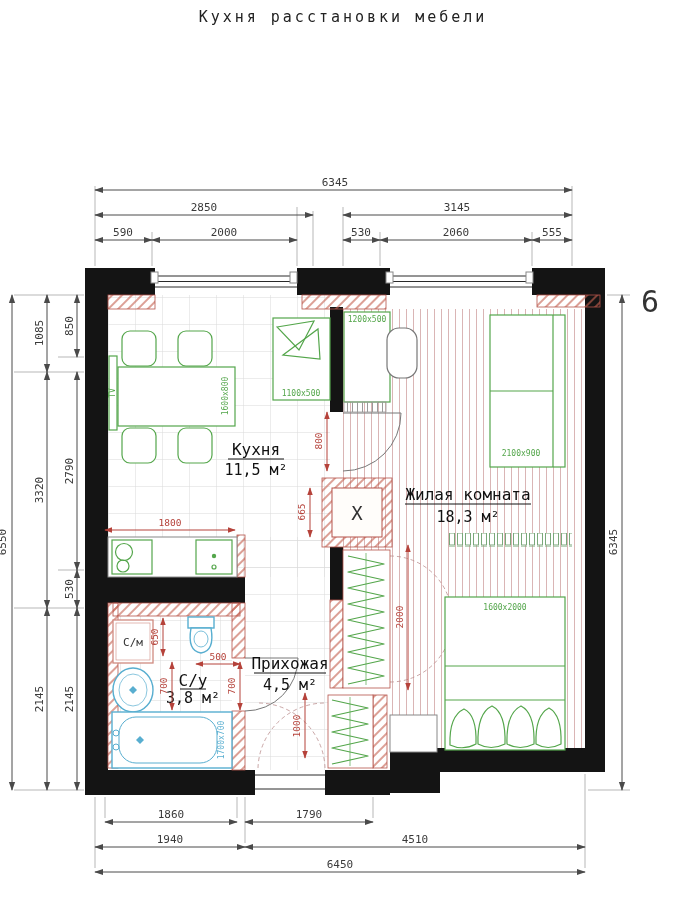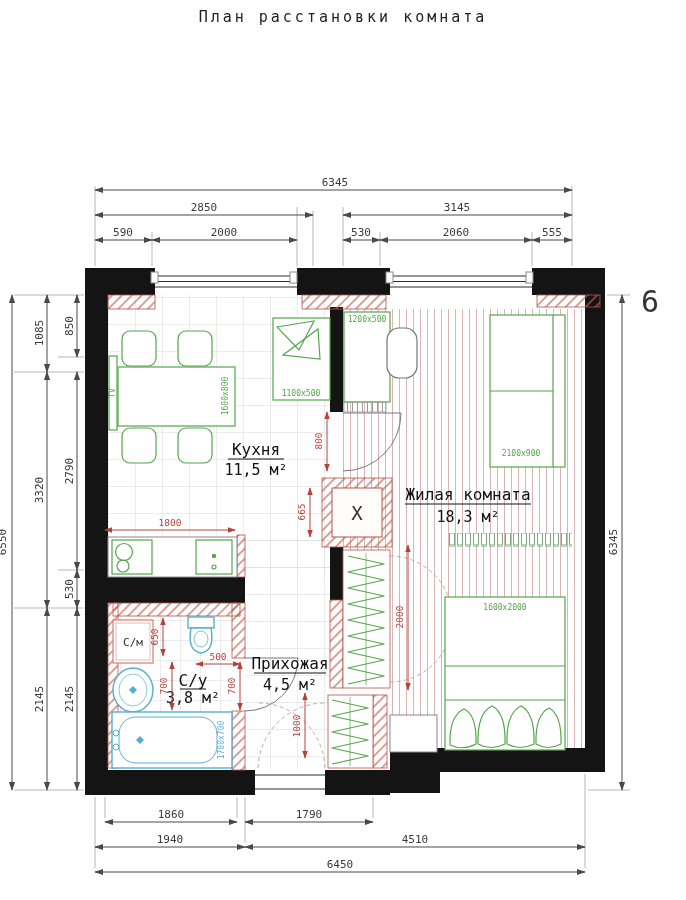--- a/index.html
+++ b/index.html
@@ -25,21 +25,21 @@
   .door{stroke:#777;stroke-width:1;fill:none;}
   .dash{stroke:#bb8f8f;stroke-width:.8;fill:none;stroke-dasharray:4 3;}
   .gray{stroke:#888;fill:#fff;stroke-width:1;}
   .title{position:absolute;top:8px;left:0;width:100%;text-align:center;
          font-size:15px;letter-spacing:3px;color:#222;}
 </style>
 </head>
 <body>
 
 <div class="page">
-  <div class="title">План расстановки комната</div>
+  <div class="title">Кухня расстановки мебели</div>
 
   <svg width="686" height="900" viewBox="0 0 686 900">
     <defs>
       <marker id="ar" viewBox="0 0 10 10" refX="9" refY="5" markerWidth="9" markerHeight="9" orient="auto-start-reverse">
         <path d="M0,1.5 L10,5 L0,8.5 Z" fill="#4a4a4a"></path>
       </marker>
       <marker id="arr" viewBox="0 0 10 10" refX="9" refY="5" markerWidth="8" markerHeight="8" orient="auto-start-reverse">
         <path d="M0,1.5 L10,5 L0,8.5 Z" fill="#b5423a"></path>
       </marker>
       <pattern id="grid" width="27" height="27" patternUnits="userSpaceOnUse">

